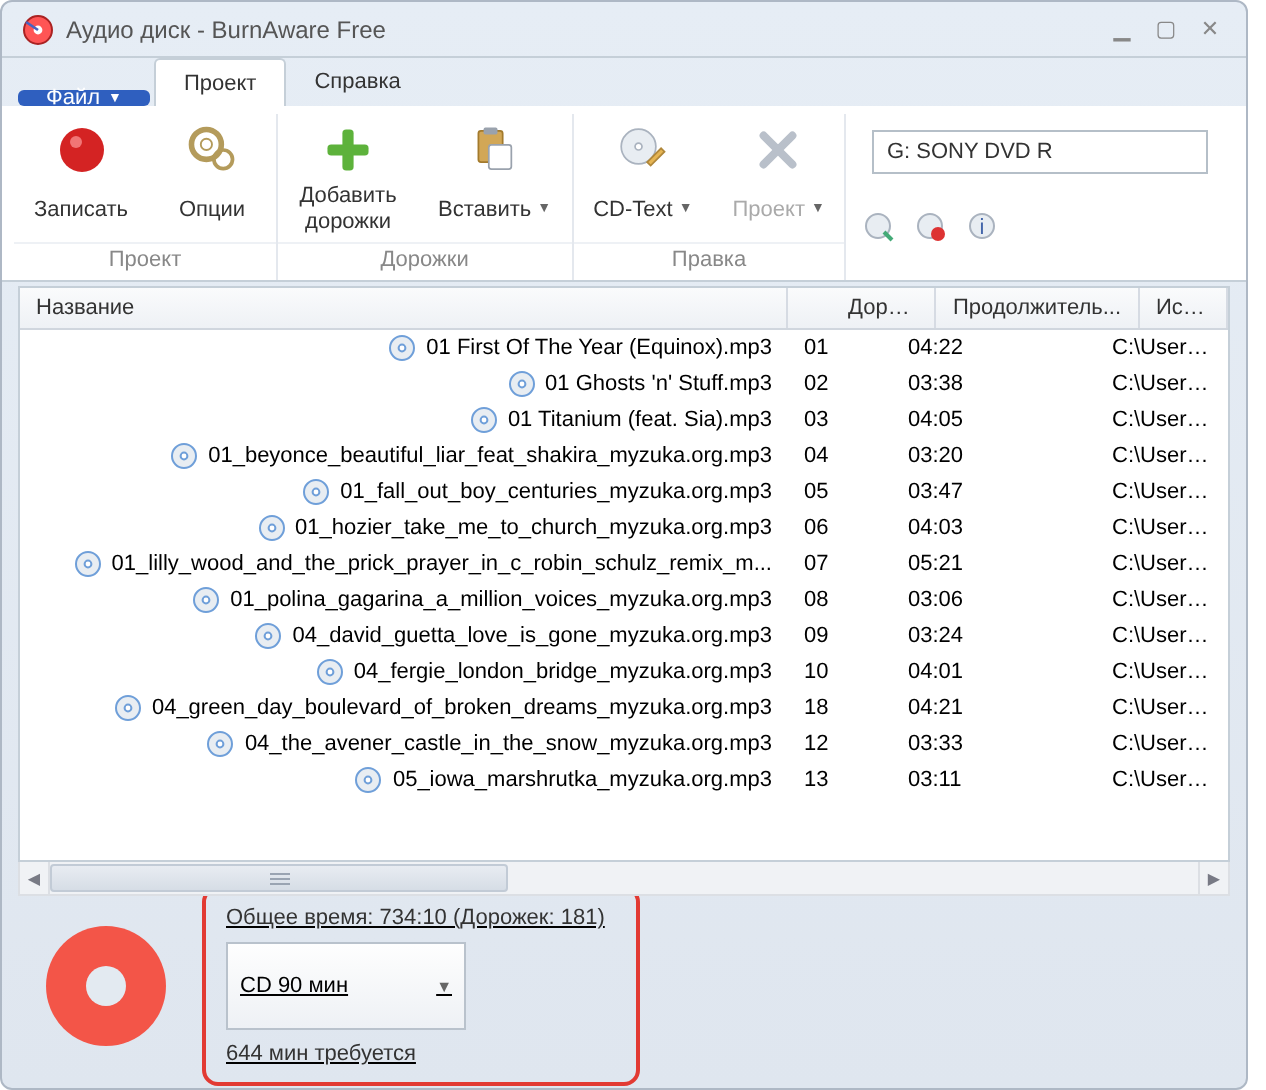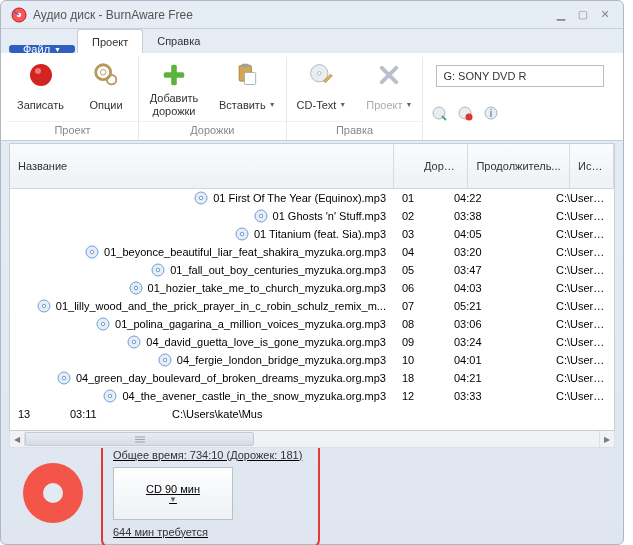--- a/index.html
+++ b/index.html
@@ -24,21 +24,21 @@
 .ribbon-btn.plus { min-width: 70px; }
 .ribbon-icon { width: 30px; height: 30px; display: flex; align-items: center; justify-content: center; margin-bottom: 2px; }
 .ribbon-label { text-align: center; color: #333; line-height: 1.15; min-height: 26px; display: flex; align-items: center; }
 .ribbon-dd { font-size: 7px; color: #666; margin-left: 3px; }
 .ribbon-group-label { text-align: center; color: #888; padding: 2px 0 3px 0; border-top: 1px solid #eef1f5; }
 .drive-box { border: 1px solid #b5bfc8; background: #fff; padding: 4px 6px; margin: 8px 13px; color: #333; white-space: nowrap; overflow: hidden; }
 .little-icons { display: flex; gap: 10px; padding: 10px 8px; }
 .little-icon { width: 16px; height: 16px; }
 .list { flex: 1; background: #fff; margin: 2px 8px 0 8px; border: 1px solid #c5cfd8; display: flex; flex-direction: column; overflow: hidden; }
 .list-header { display: flex; background: linear-gradient(#fafbfc,#eef1f5); border-bottom: 1px solid #d0d6de; }
-.list-hcell { padding: 16px 8px; border-right: 1px solid #d6dbe3; color: #333; overflow: hidden; white-space: nowrap; text-overflow: ellipsis; }
+.list-hcell { padding: 4px 8px; border-right: 1px solid #d6dbe3; color: #333; overflow: hidden; white-space: nowrap; text-overflow: ellipsis; }
 .col-name { width: 384px; }
 .col-track { width: 52px; text-align: center; margin-left: 22px; }
 .col-dur { width: 102px; text-align: center; }
 .col-src { flex: 1; }
 .list-body { flex: 1; overflow: hidden; }
 .list-row { display: flex; align-items: center; height: 18px; }
 .cell { padding: 1px 8px; overflow: hidden; white-space: nowrap; text-overflow: ellipsis; }
 .cell-name { width: 384px; display: flex; align-items: center; justify-content: flex-end; }
 .row-icon { width: 14px; height: 14px; margin-right: 5px; flex-shrink: 0; }
 .cell-track { width: 52px; }
@@ -47,21 +47,21 @@
 .scrollbar { height: 17px; background: #f0f2f5; margin: 0 8px; border: 1px solid #dcdfe4; border-top: none; position: relative; }
 .scroll-thumb { position: absolute; left: 15px; right: 360px; top: 1px; bottom: 1px; background: linear-gradient(#e8ecf2,#d6dde6); border: 1px solid #c2cbd6; border-radius: 2px; }
 .scroll-grip { position: absolute; left: 50%; top: 3px; width: 12px; height: 7px; transform: translateX(-50%); }
 .scroll-btn { position: absolute; top: 0; bottom: 0; width: 15px; display: flex; align-items: center; justify-content: center; color: #787a85; font-size: 8px; }
 .scroll-left { left: 0; border-right: 1px solid #dcdfe4; }
 .scroll-right { right: 0; border-left: 1px solid #dcdfe4; }
 .footer { height: 96px; display: flex; align-items: center; padding: 6px 12px 12px 12px; }
 .disc-graphic { width: 64px; height: 64px; margin-right: 16px; margin-left: 8px; }
 .summary-box { border: 2px solid #e23a33; border-radius: 8px; padding: 8px 16px 8px 10px; display: flex; flex-direction: column; gap: 6px; text-decoration: underline; }
 .summary-line { color: #333; }
-.disc-select { display: flex; align-items: center; border: 1px solid #b9c2cc; background: linear-gradient(#fefefe,#eef1f5); padding: 15px 6px; width: 120px; justify-content: space-between; cursor: default; flex-direction: column; }
+.disc-select { display: flex; align-items: center; border: 1px solid #b9c2cc; background: linear-gradient(#fefefe,#eef1f5); padding: 15px 6px; width: 120px; justify-content: space-between; cursor: default; }
 </style>
 </head>
 <body>
 
 <div class="window">
 
   <div class="titlebar">
     <svg class="titlebar-icon" viewBox="0 0 16 16">
         <circle cx="8" cy="8" r="7" fill="#f55" stroke="#a22"></circle>
         <circle cx="8" cy="8" r="2.2" fill="#fff"></circle>
@@ -334,20 +334,27 @@
               <circle cx="7" cy="7" r="6" fill="#e8edf2" stroke="#6f9fd9"></circle>
               <circle cx="7" cy="7" r="1.7" fill="#fff" stroke="#6f9fd9"></circle>
             </svg>
             <span>04_the_avener_castle_in_the_snow_myzuka.org.mp3</span>
           </div>
           <div class="cell cell-track">12</div>
           <div class="cell cell-dur">03:33</div>
           <div class="cell cell-src">C:\Users\kate\Mus</div>
         </div>
         <div class="list-row">
+          <div class="cell cell-name">
+            <svg class="row-icon" viewBox="0 0 14 14">
+              <circle cx="7" cy="7" r="6" fill="#e8edf2" stroke="#6f9fd9"></circle>
+              <circle cx="7" cy="7" r="1.7" fill="#fff" stroke="#6f9fd9"></circle>
+            </svg>
+            <span>05_iowa_marshrutka_myzuka.org.mp3</span>
+          </div>
           <div class="cell cell-track">13</div>
           <div class="cell cell-dur">03:11</div>
           <div class="cell cell-src">C:\Users\kate\Mus</div>
         </div>
       </div>
   </div>
 
   <div class="scrollbar">
     <div class="scroll-btn scroll-left">◀</div>
     <div class="scroll-thumb">

